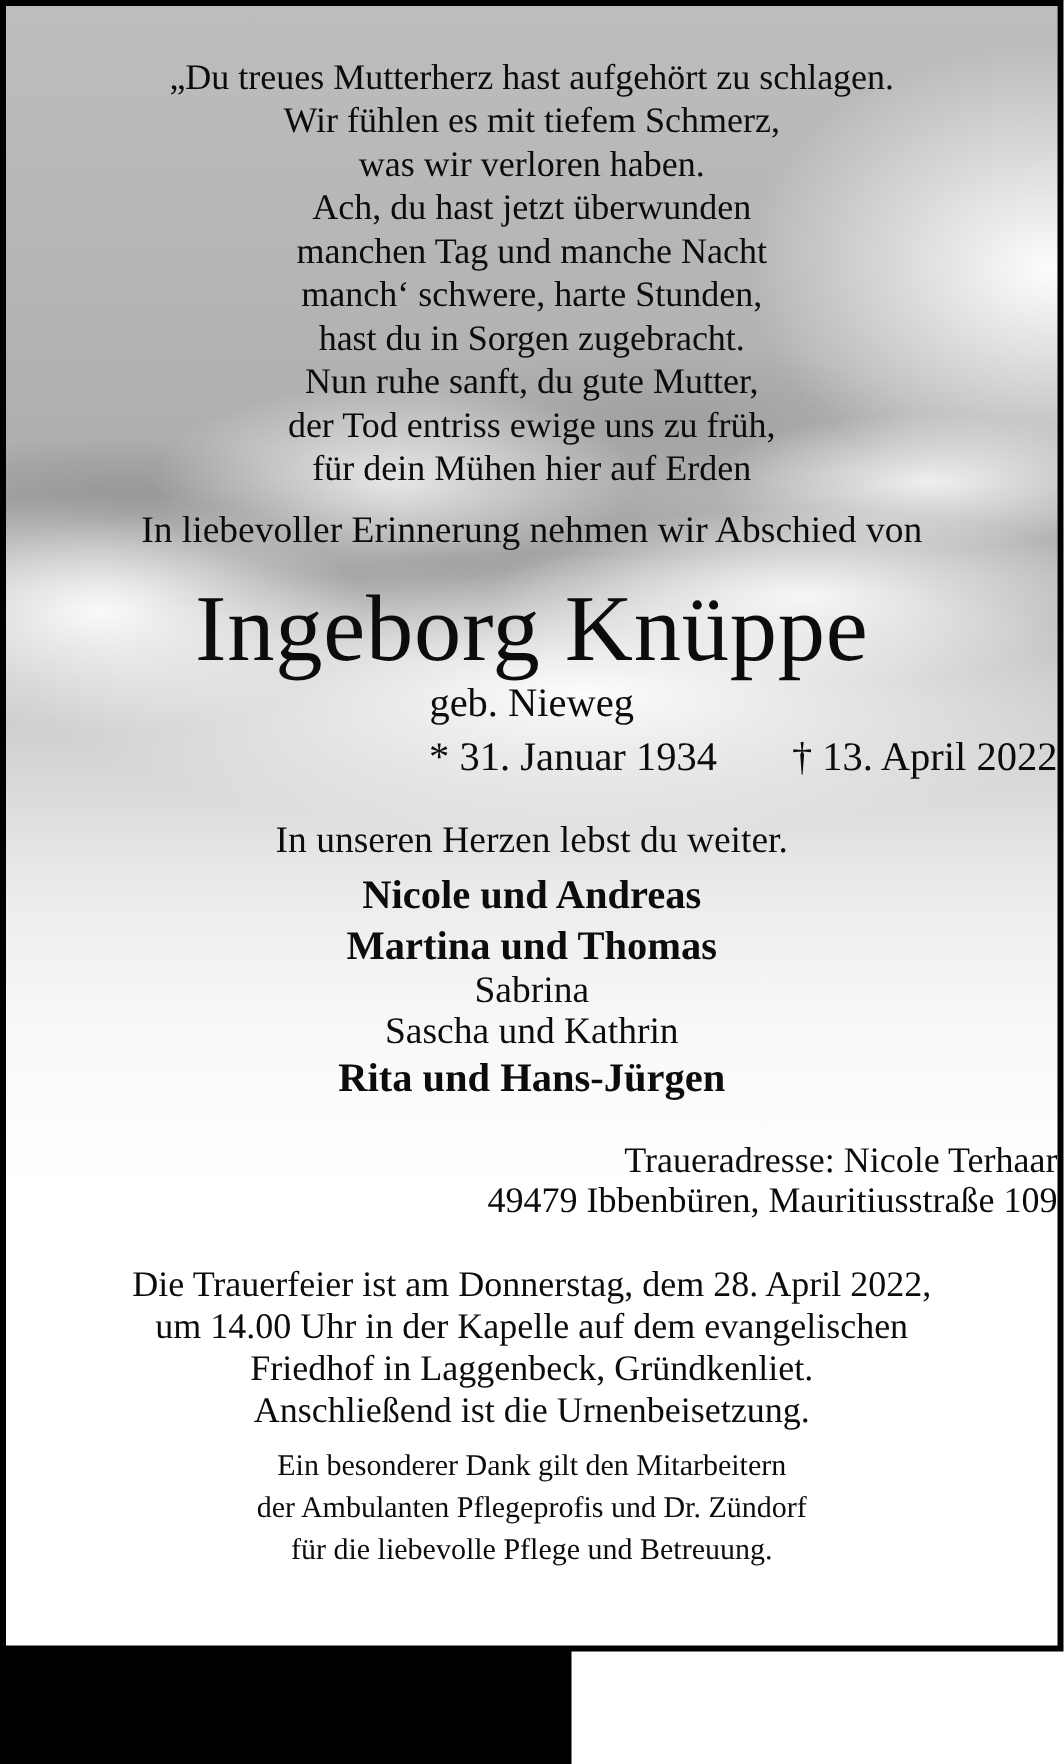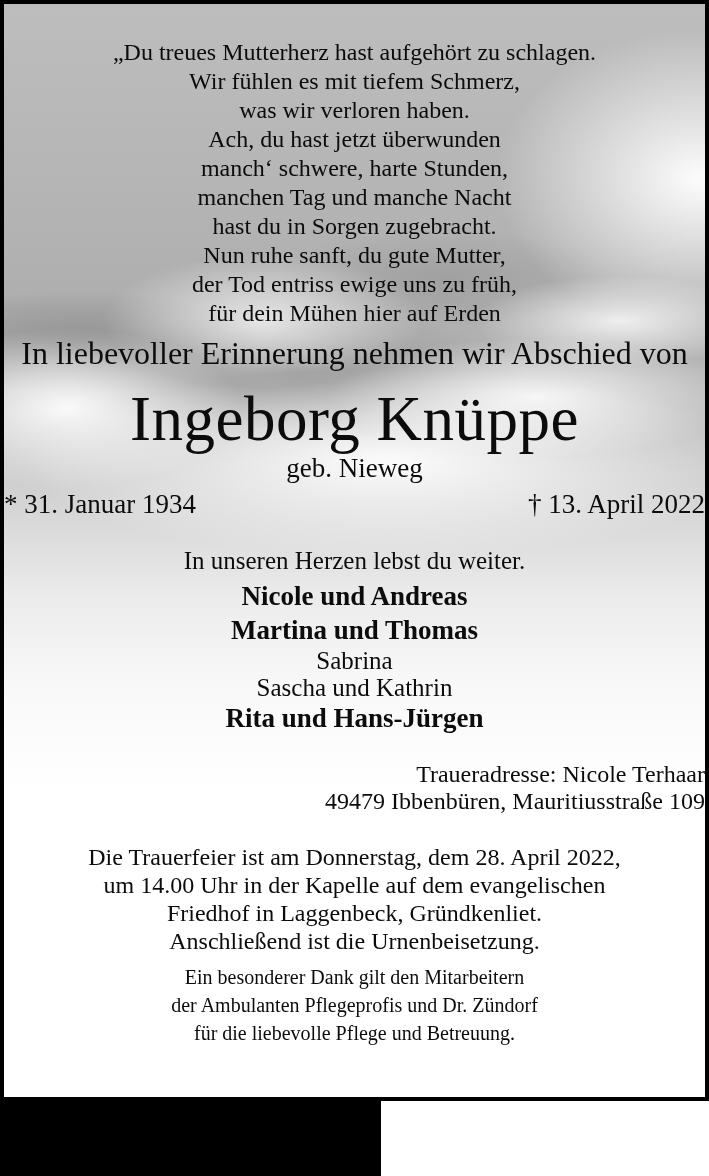--- a/index.html
+++ b/index.html
@@ -31,35 +31,35 @@
       radial-gradient(ellipse 270px 75px  at 11% 31%, rgba(60,60,60,0.28) 0%, rgba(60,60,60,0) 70%),
       radial-gradient(ellipse 240px 70px  at 63% 25%, rgba(90,90,90,0.18) 0%, rgba(90,90,90,0) 70%),
       linear-gradient(180deg, #bdbdbd 0%, #b6b6b6 15%, #aeaeae 28%, #b9b9b9 36%,
                                #d5d5d5 46%, #ebebeb 54%, #f8f8f8 62%, #ffffff 72%, #ffffff 100%);
   }
 
   .line { display: block; }
 
   .poem { margin-top: 34px; font-size: 24px; line-height: 29px; }
 
-  .intro { margin-top: 11px; font-size: 32px; line-height: 29px; font-family: Liberation Serif, serif; }
+  .intro { margin-top: 11px; font-size: 25px; line-height: 29px; font-family: Liberation Serif, serif; }
 
   .name {
     margin-top: 16px;
     font-size: 63px; line-height: 70px;
     font-weight: normal;
     letter-spacing: 0.5px;
   }
 
   .maiden { font-size: 27px; line-height: 28px; }
 
   .dates {
     margin-top: 7px;
     font-size: 27px; line-height: 30px;
-    display: flex; justify-content: space-between; gap: 50px;
+    display: flex; justify-content: flex-end; gap: 50px;
   }
 
   .remembrance { margin-top: 27px; font-size: 25px; line-height: 29px; }
 
   .mourners { margin-top: 4px; }
   .mourner-bold { font-size: 27px; line-height: 34px; font-weight: bold; }
   .mourner-reg  { font-size: 25px; line-height: 27px; }
 
   .address { margin-top: 26px; font-size: 24px; line-height: 27px; text-align: right; }
 
@@ -78,22 +78,22 @@
 </head>
 <body>
 
 <div class="card">
 
   <div class="poem">
     <span class="line">„Du treues Mutterherz hast aufgehört zu schlagen.</span>
     <span class="line">Wir fühlen es mit tiefem Schmerz,</span>
     <span class="line">was wir verloren haben.</span>
     <span class="line">Ach, du hast jetzt überwunden</span>
+    <span class="line">manchen Tag und manche Nacht</span>
     <span class="line">manch‘ schwere, harte Stunden,</span>
-    <span class="line">manchen Tag und manche Nacht</span>
     <span class="line">hast du in Sorgen zugebracht.</span>
     <span class="line">Nun ruhe sanft, du gute Mutter,</span>
     <span class="line">der Tod entriss ewige uns zu früh,</span>
     <span class="line">für dein Mühen hier auf Erden</span>
   </div>
 
   <div class="intro">In liebevoller Erinnerung nehmen wir Abschied von</div>
 
   <h1 class="name">Ingeborg Knüppe</h1>
 

